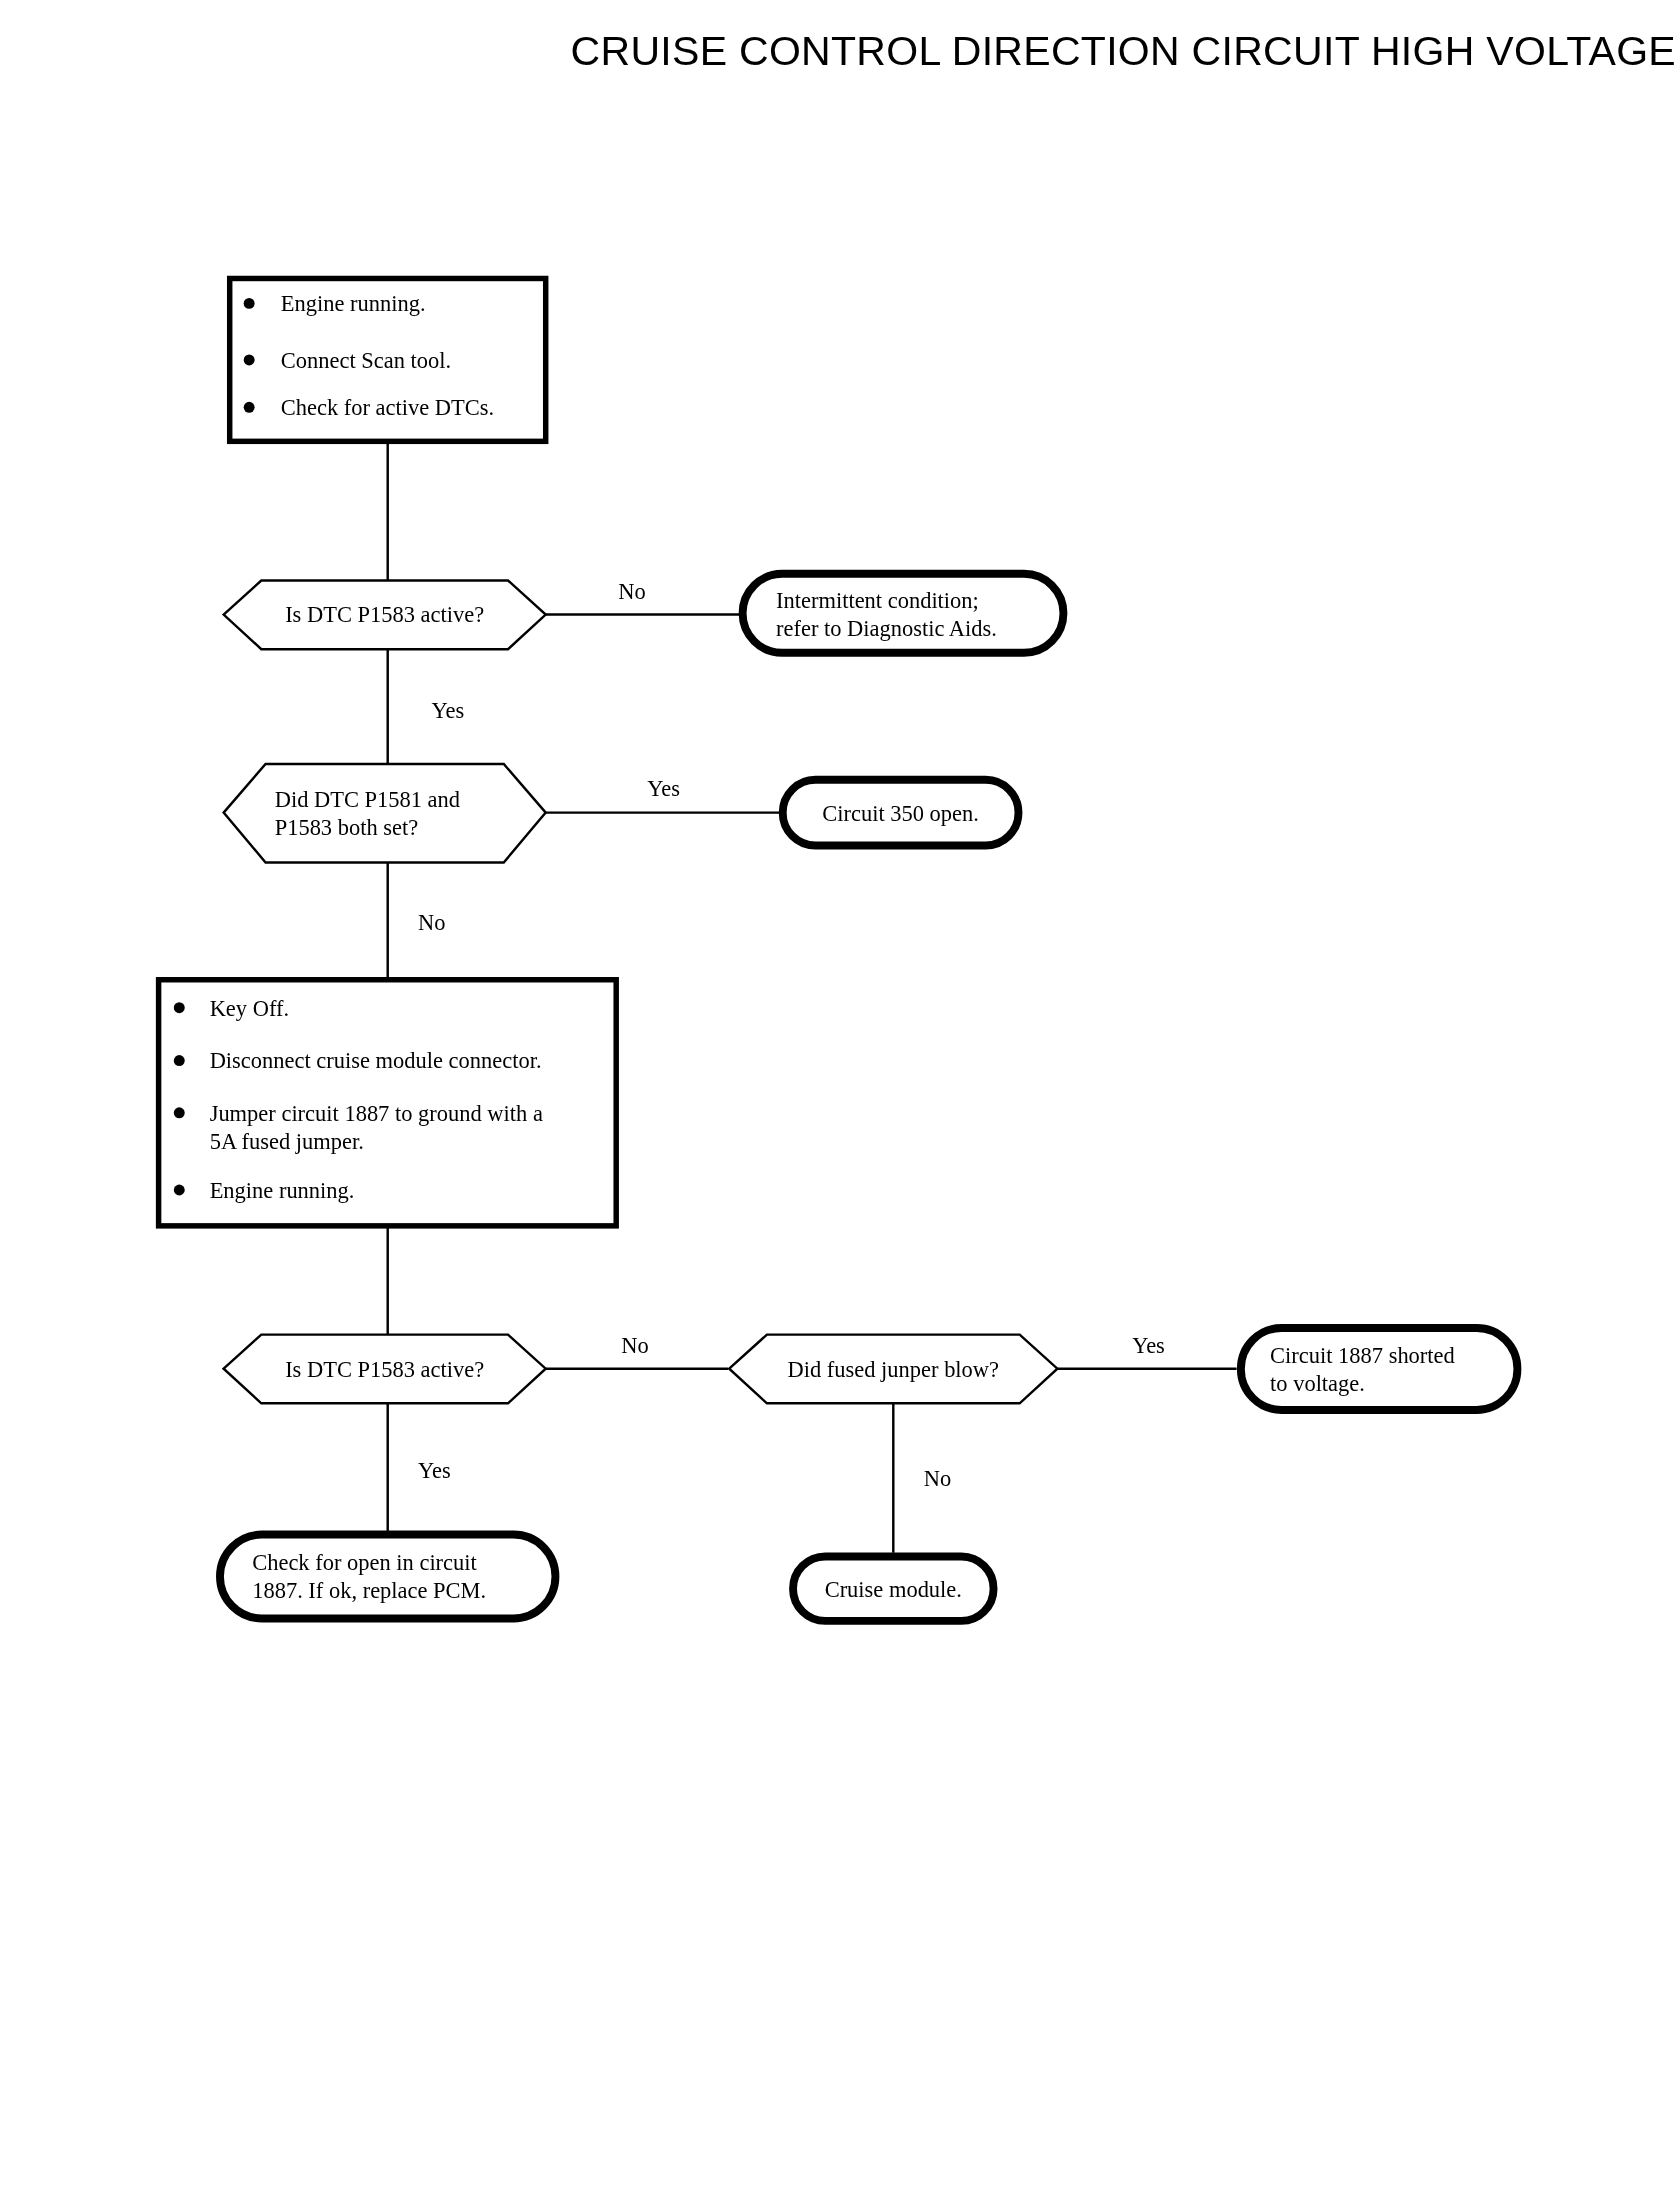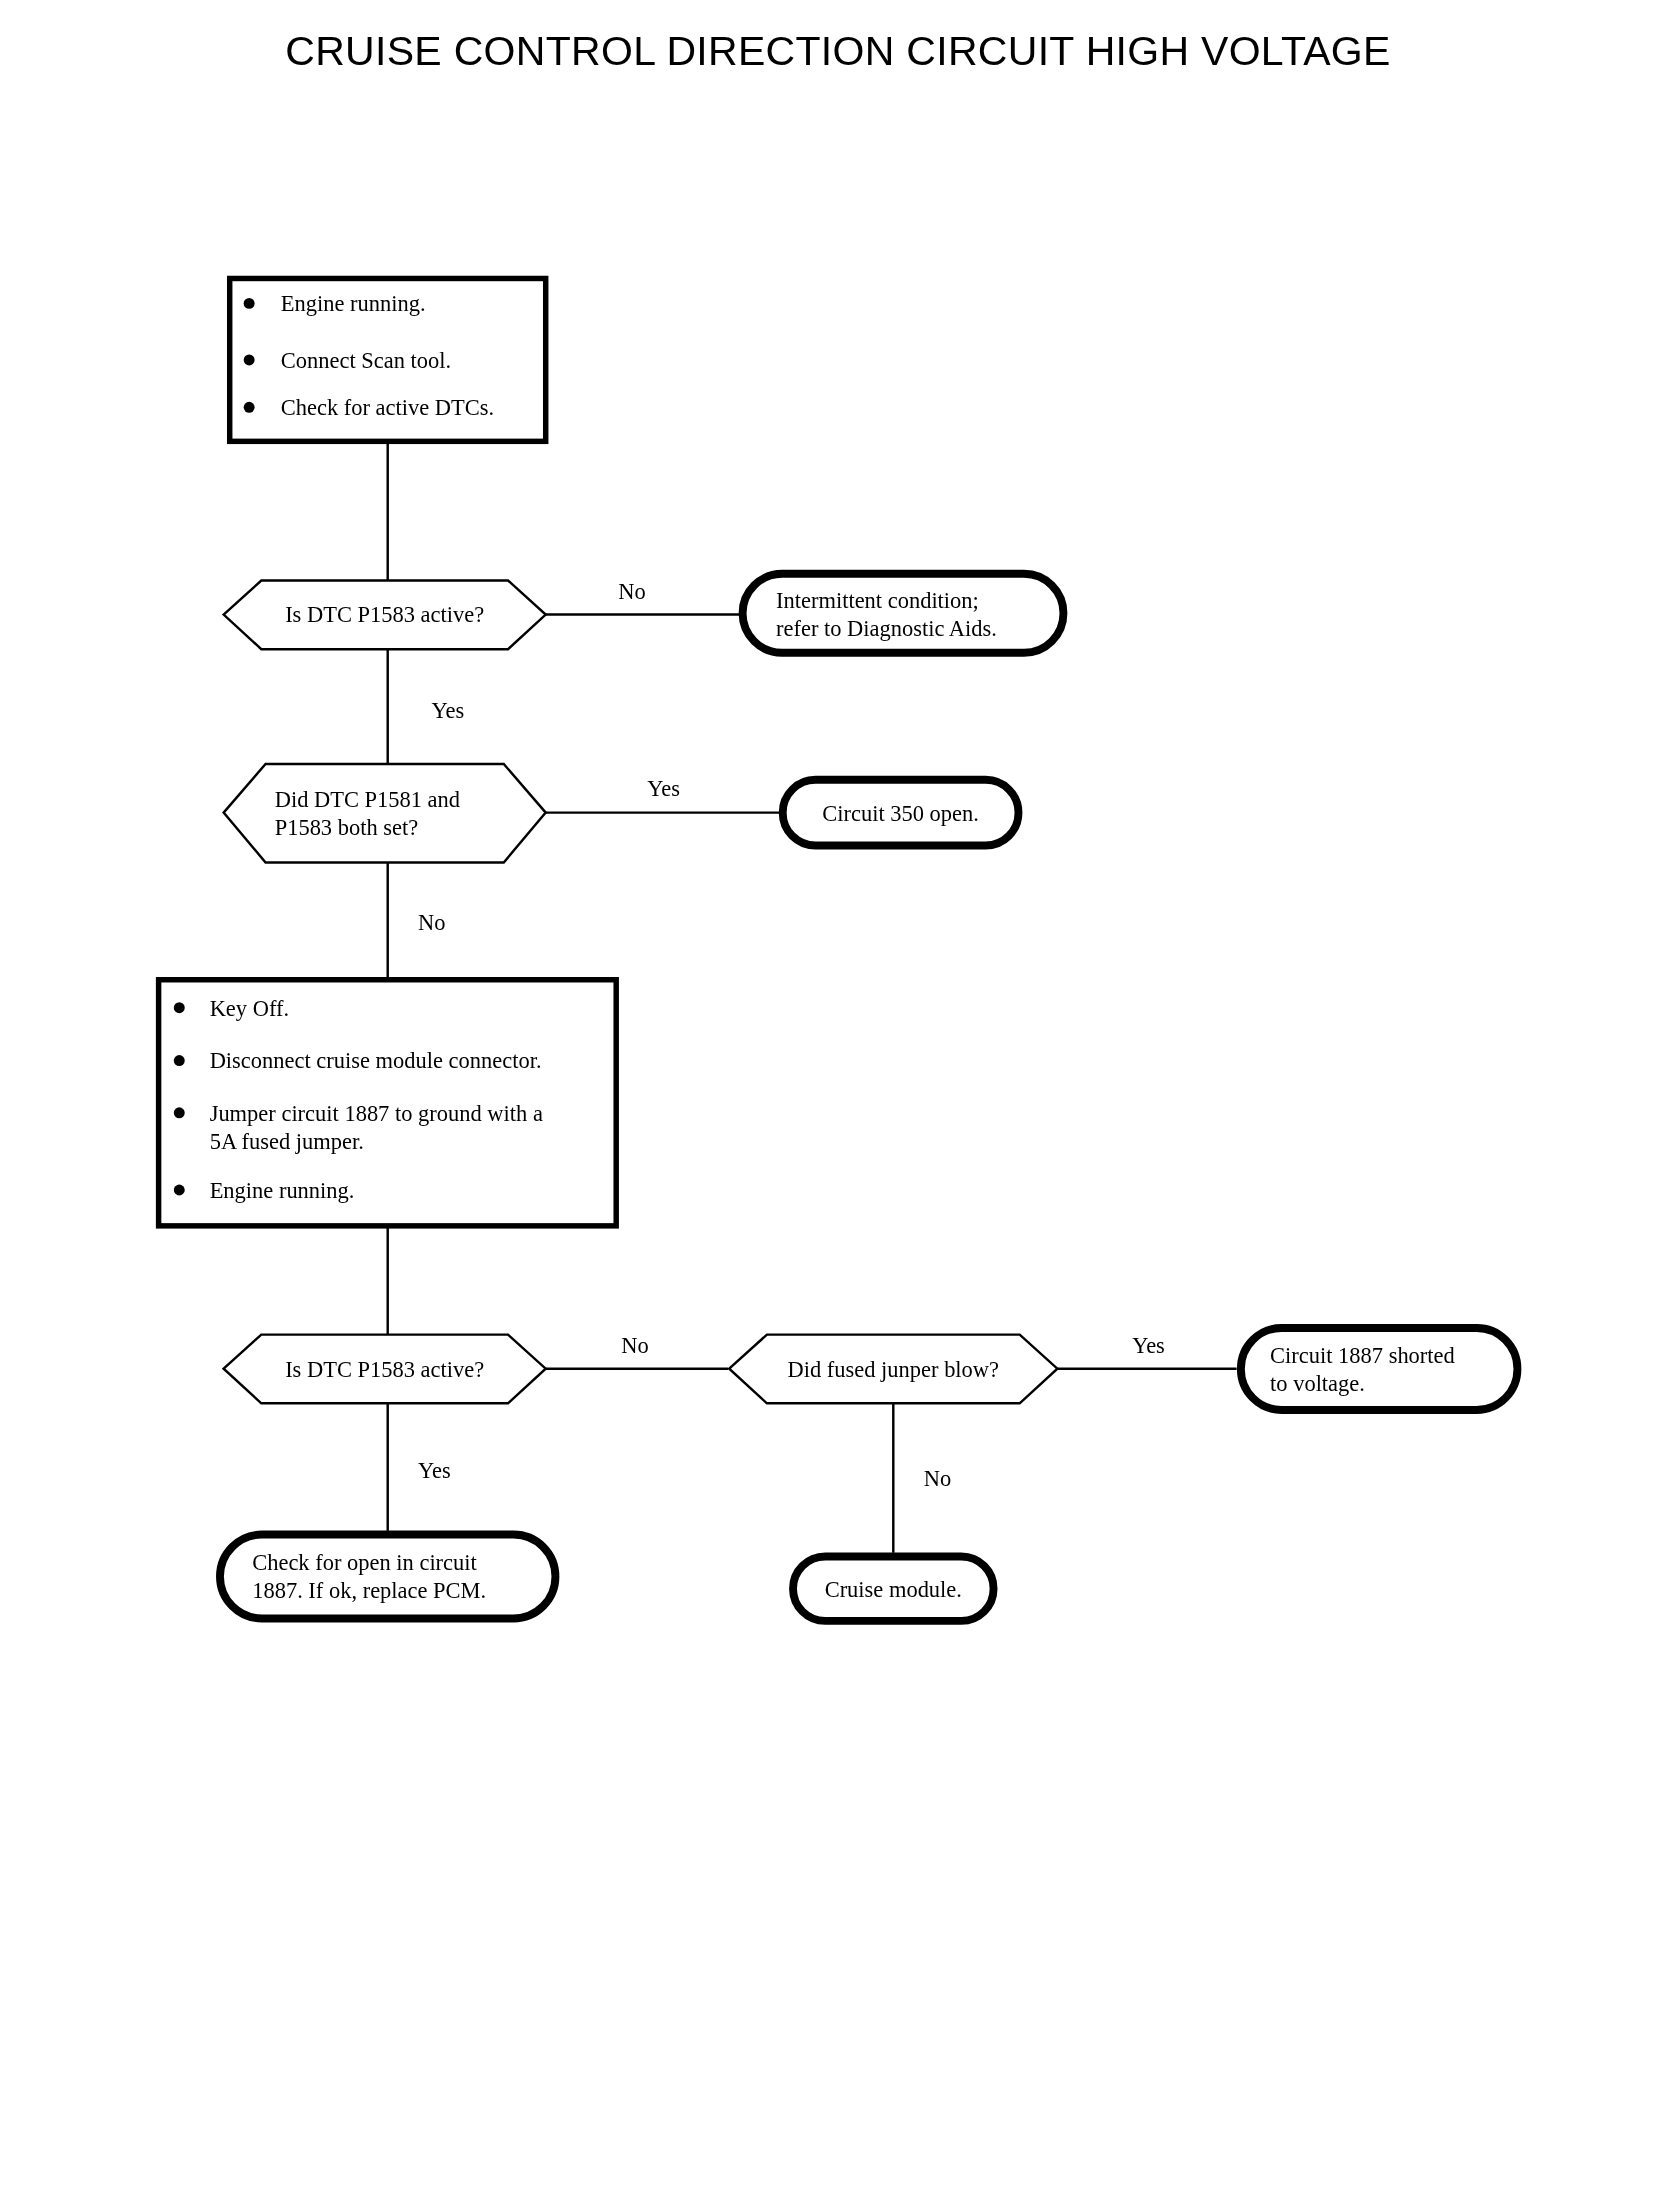--- a/index.html
+++ b/index.html
@@ -14,21 +14,21 @@
     height: 2205px;
     background: #ffffff;
     overflow: hidden;
     font-family: "Liberation Serif", "DejaVu Serif", serif;
   }
   #chart-title {
     position: absolute;
     left: 0;
     top: 28px;
     width: 1676px;
-    text-align: center;
+    text-align: right;
     font-family: "Liberation Sans", "DejaVu Sans", sans-serif;
     font-size: 41px;
     font-weight: 400;
     letter-spacing: 0.3px;
     color: #000000;
     white-space: nowrap;
   }
   svg#flow {
     position: absolute;
     left: 0;

